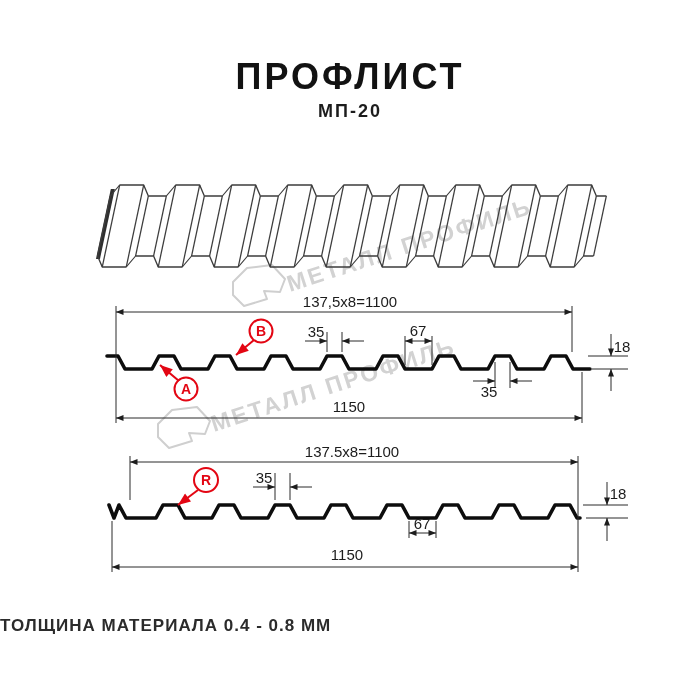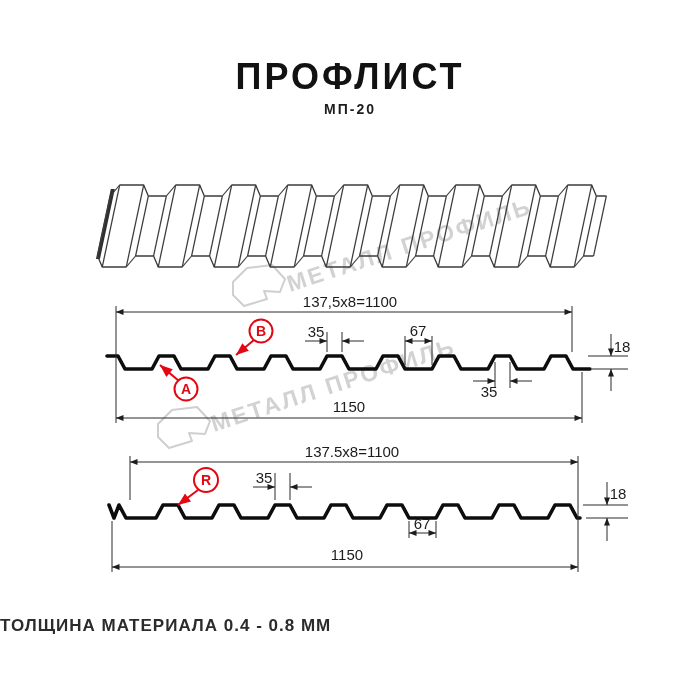--- a/index.html
+++ b/index.html
@@ -1,21 +1,21 @@
 <!DOCTYPE html>
 <html><head>
 <meta charset="utf-8">
 <style>
   html,body{margin:0;padding:0;background:#fff;}
   #stage{position:relative;width:700px;height:700px;background:#ffffff;overflow:hidden;
          font-family:"Liberation Sans", sans-serif;}
   .title{position:absolute;left:0;top:56px;width:700px;text-align:center;
          font-size:36px;font-weight:800;letter-spacing:3px;color:#121212;}
   .subtitle{position:absolute;left:0;top:101px;width:700px;text-align:center;
-         font-size:14px;font-weight:700;letter-spacing:2px;color:#1c1c1c;}
+         font-size:18px;font-weight:700;letter-spacing:2px;color:#1c1c1c;}
   .footer{position:absolute;left:0;top:616px;width:700px;
          font-size:17px;font-weight:700;letter-spacing:1px;color:#2b2b2b;}
   svg{position:absolute;left:0;top:0;}
   .dimtxt{font-family:"Liberation Sans",sans-serif;font-size:15px;fill:#1c1c1c;}
   .thin{stroke:#2a2a2a;stroke-width:1;fill:none;}
   .thick{stroke:#0d0d0d;stroke-width:3.6;fill:none;stroke-linejoin:round;stroke-linecap:round;}
   .persp{stroke:#3d3d3d;stroke-width:1.3;fill:none;stroke-linejoin:round;}
   .wm{stroke:#cfcfcf;stroke-width:2;fill:none;stroke-linejoin:round;}
   .wmtxt{font-family:"Liberation Sans",sans-serif;font-size:23px;font-weight:bold;
          letter-spacing:2.5px;fill:#d2d2d2;}

